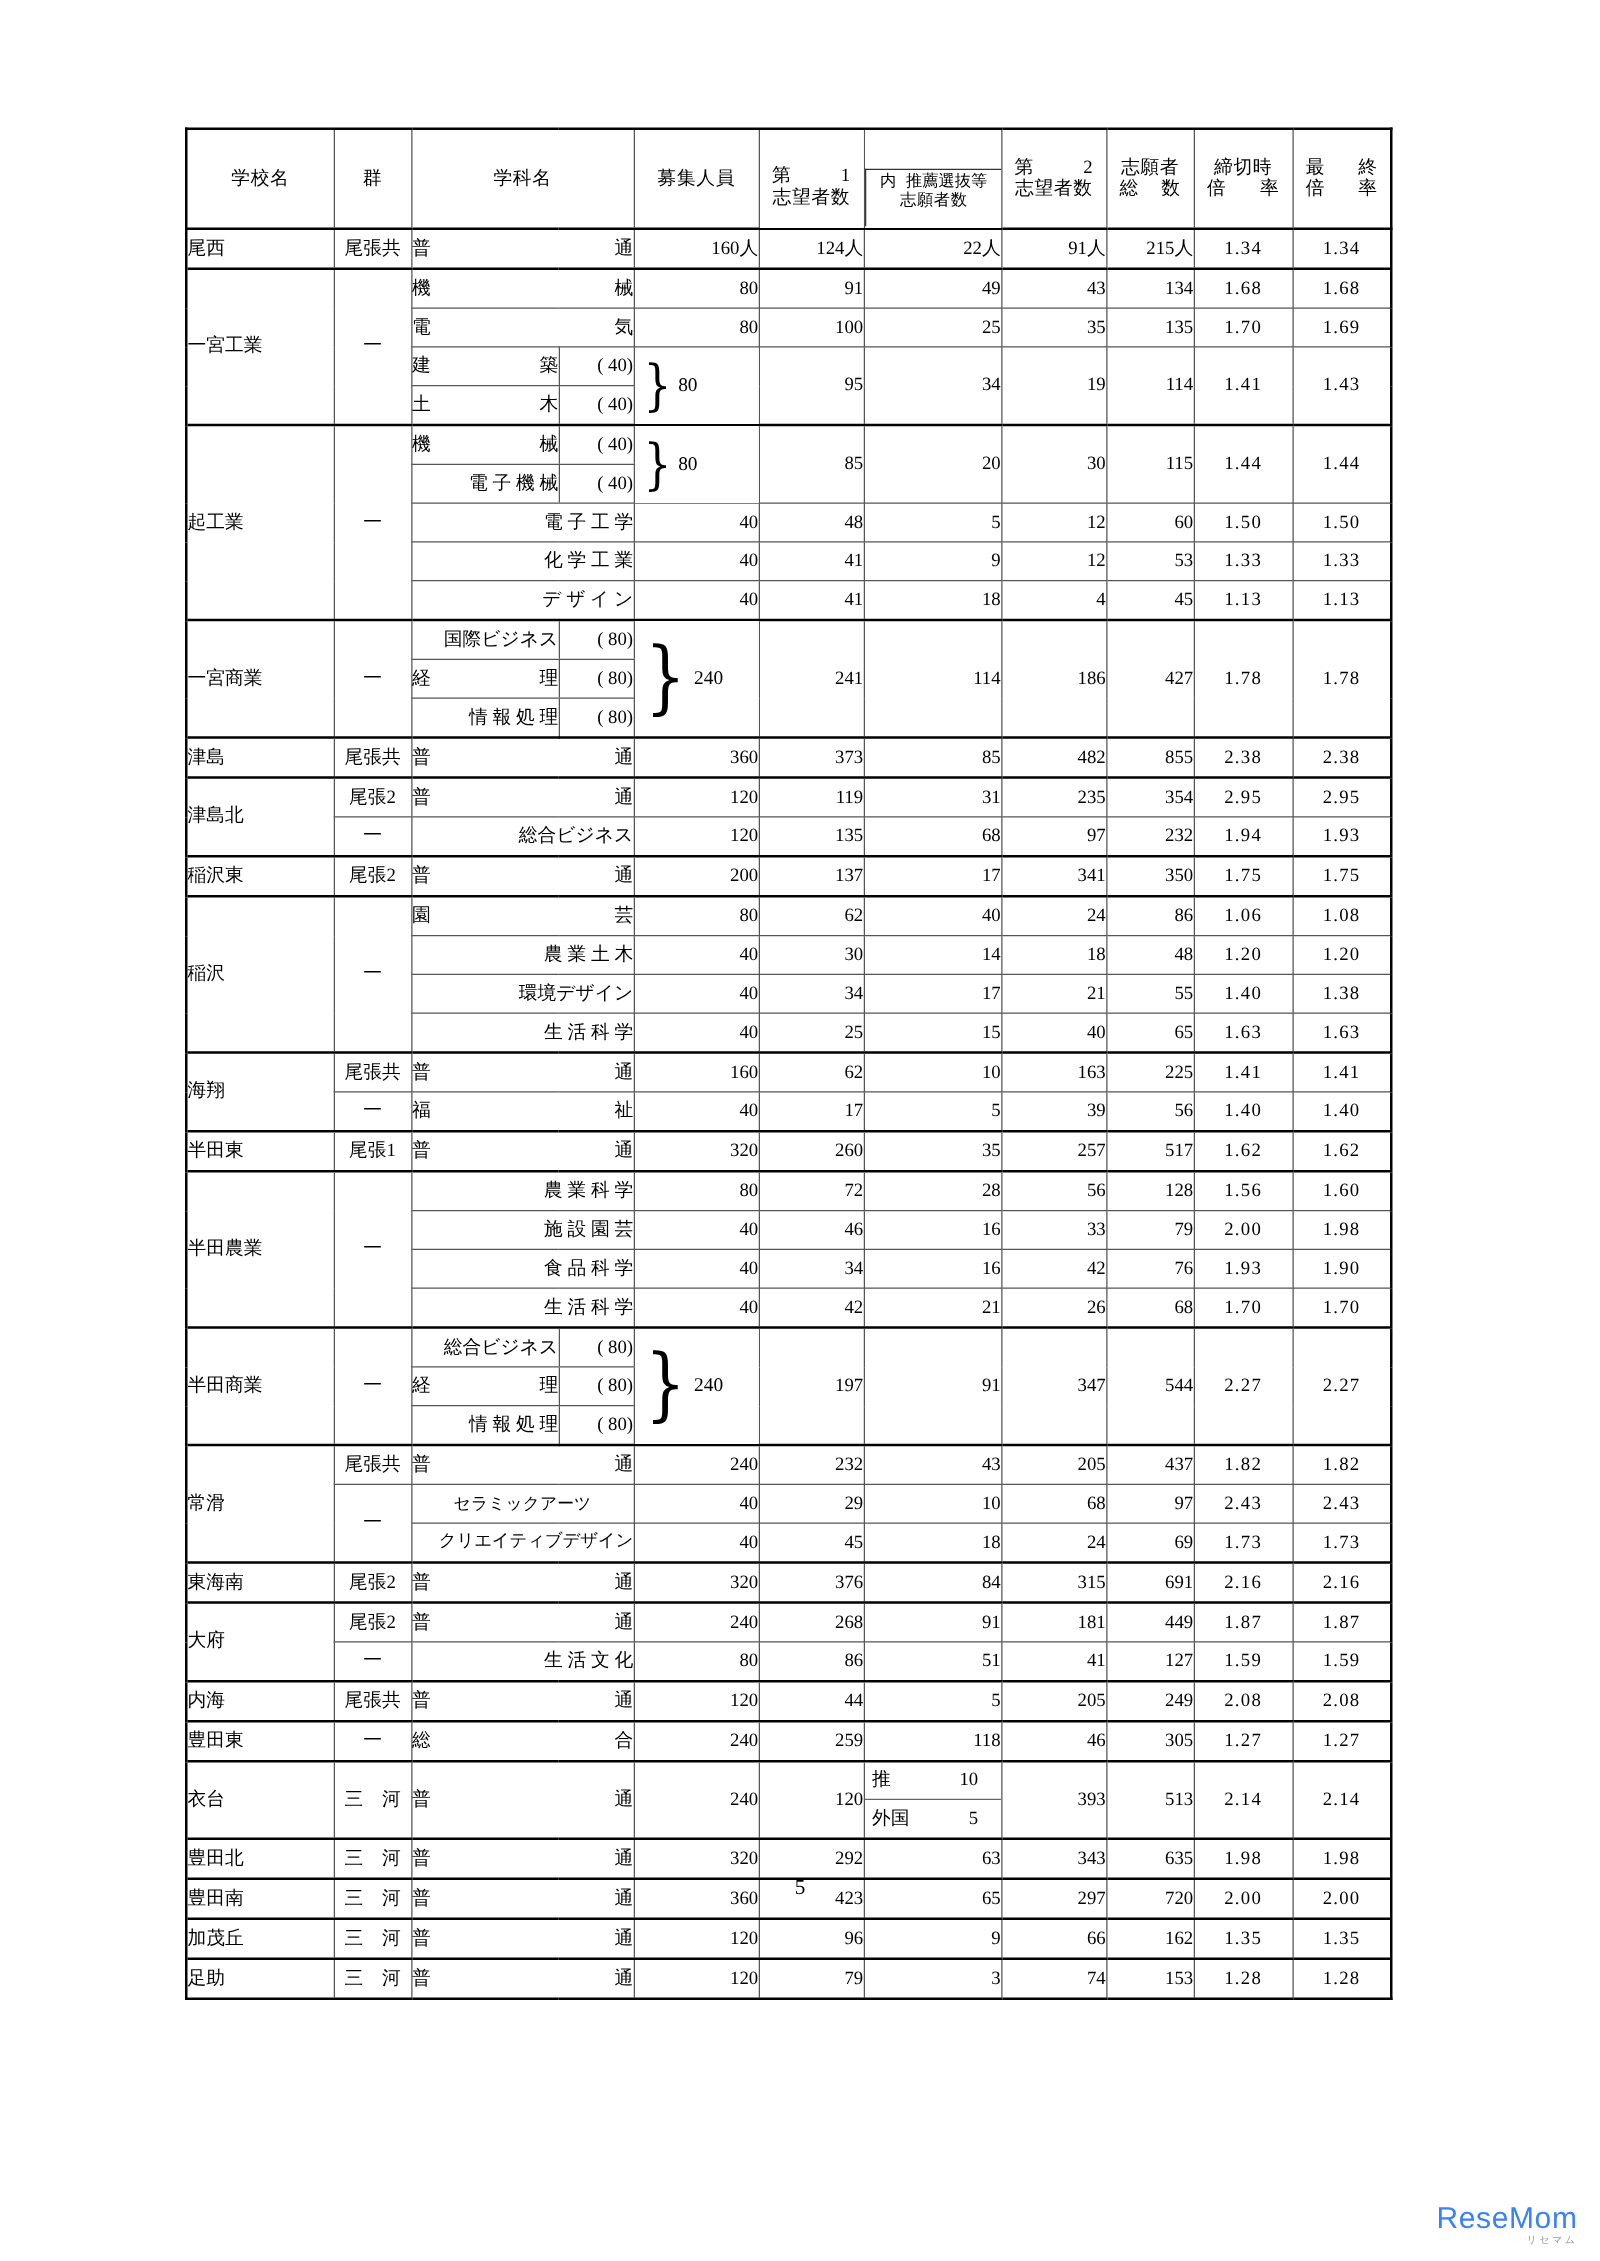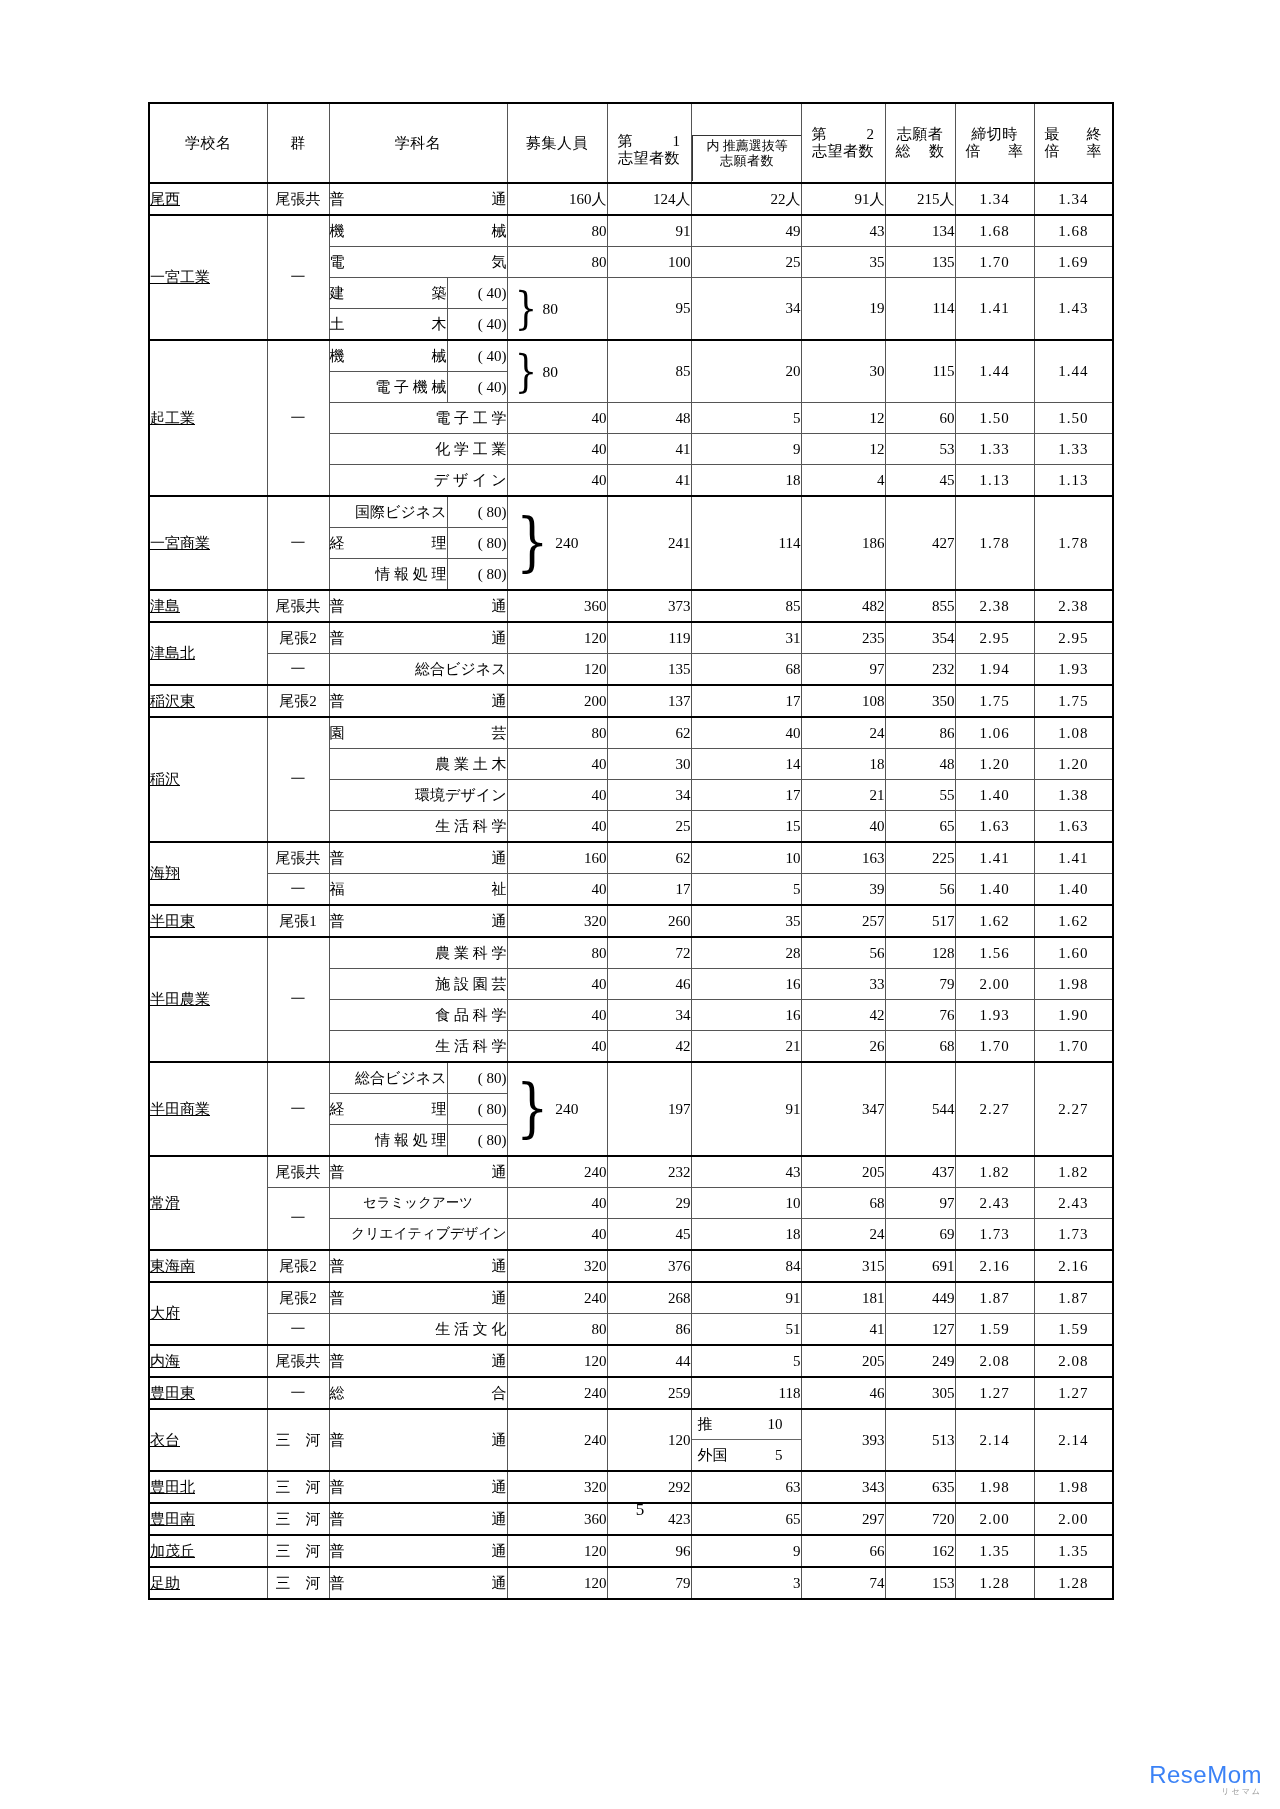--- a/index.html
+++ b/index.html
@@ -93,20 +93,21 @@
     vertical-align: top;
   }
   .first-inner {
     padding-top: 13px;
     box-sizing: border-box;
   }
   td.hdr-rec {
     position: relative;
     vertical-align: bottom;
     padding: 0;
+    font-family: Liberation Mono, monospace;
   }
   .rec-box {
     border-top: 1px solid #333;
     border-left: 1px solid #333;
     margin-top: 30px;
     padding: 2px 2px 4px 3px;
     font-size: 13px;
     text-align: center;
     line-height: 1.18;
     box-sizing: border-box;
@@ -117,21 +118,20 @@
 
   
   tbody td {
     height: 30px;
   }
   td.school {
     padding-left: 8px;
     text-align: left;
     font-size: 15.5px;
     border-left: 2px solid #000 !important;
-    text-decoration: underline;
   }
   td.group {
     text-align: center;
     font-size: 15px;
   }
   td.dept {
     padding: 0 6px;
     font-size: 15px;
   }
   .dept-spread {
@@ -544,21 +544,21 @@
             <td class="group" rowspan="1">尾張2</td>
             <td class="dept " colspan="2">
               <div class="dept-spread">
                 <span>普</span>
                 <span>通</span>
               </div>
             </td>
             <td class="num ">200</td>
             <td class="num ">137</td>
             <td class="num ">17</td>
-            <td class="num ">108</td>
+            <td class="num ">341</td>
             <td class="num ">350</td>
             <td class="ratio">1.75</td>
             <td class="ratio last-col">1.75</td>
           </tr>
           <tr class="school-start">
             <td class="school" rowspan="4">稲沢</td>
             <td class="group" rowspan="4">一</td>
             <td class="dept " colspan="2">
               <div class="dept-spread">
                 <span>園</span>

